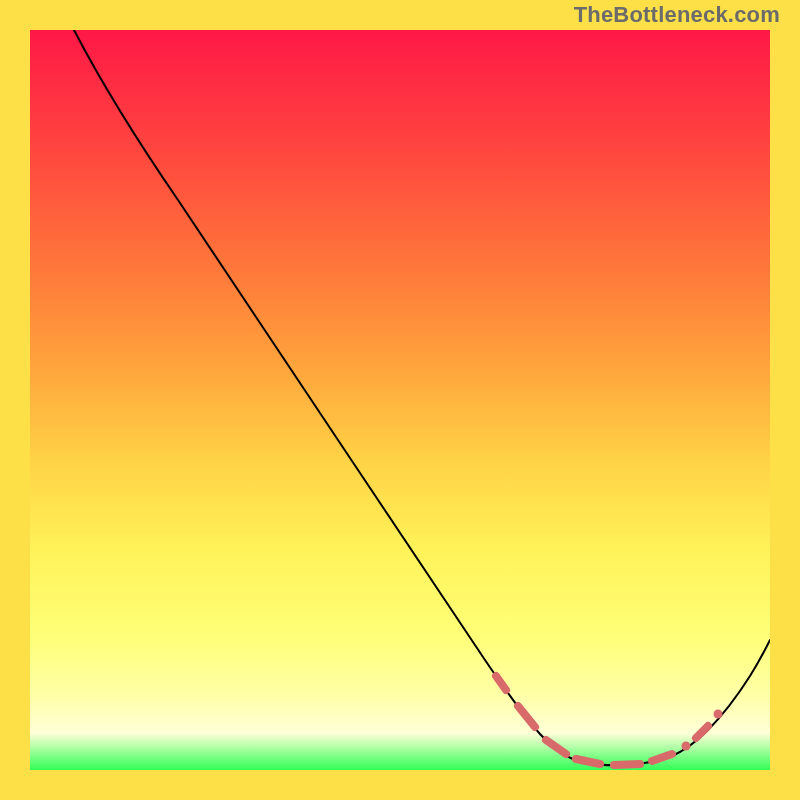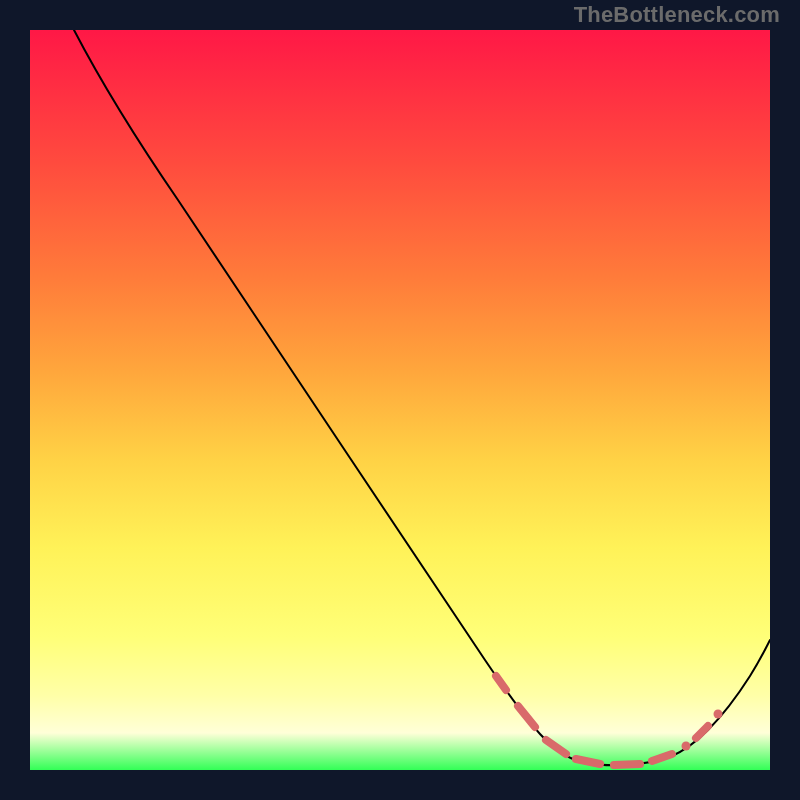--- a/index.html
+++ b/index.html
@@ -1,21 +1,21 @@
 <!DOCTYPE html>
 <html><head>
 <meta charset="utf-8">
 <style>
   * { margin: 0; padding: 0; box-sizing: border-box; }
   html, body { width: 800px; height: 800px; overflow: hidden; background: #fff; }
   .frame {
     position: relative;
     width: 800px;
     height: 800px;
-    background: #0f172a;
+    background: #fde047;
   }
   .attribution {
     position: absolute;
     top: 2px;
     right: 20px;
     font-family: Arial, Helvetica, sans-serif;
     font-size: 22px;
     font-weight: 600;
     color: #6b6b6b;
     letter-spacing: 0.2px;

